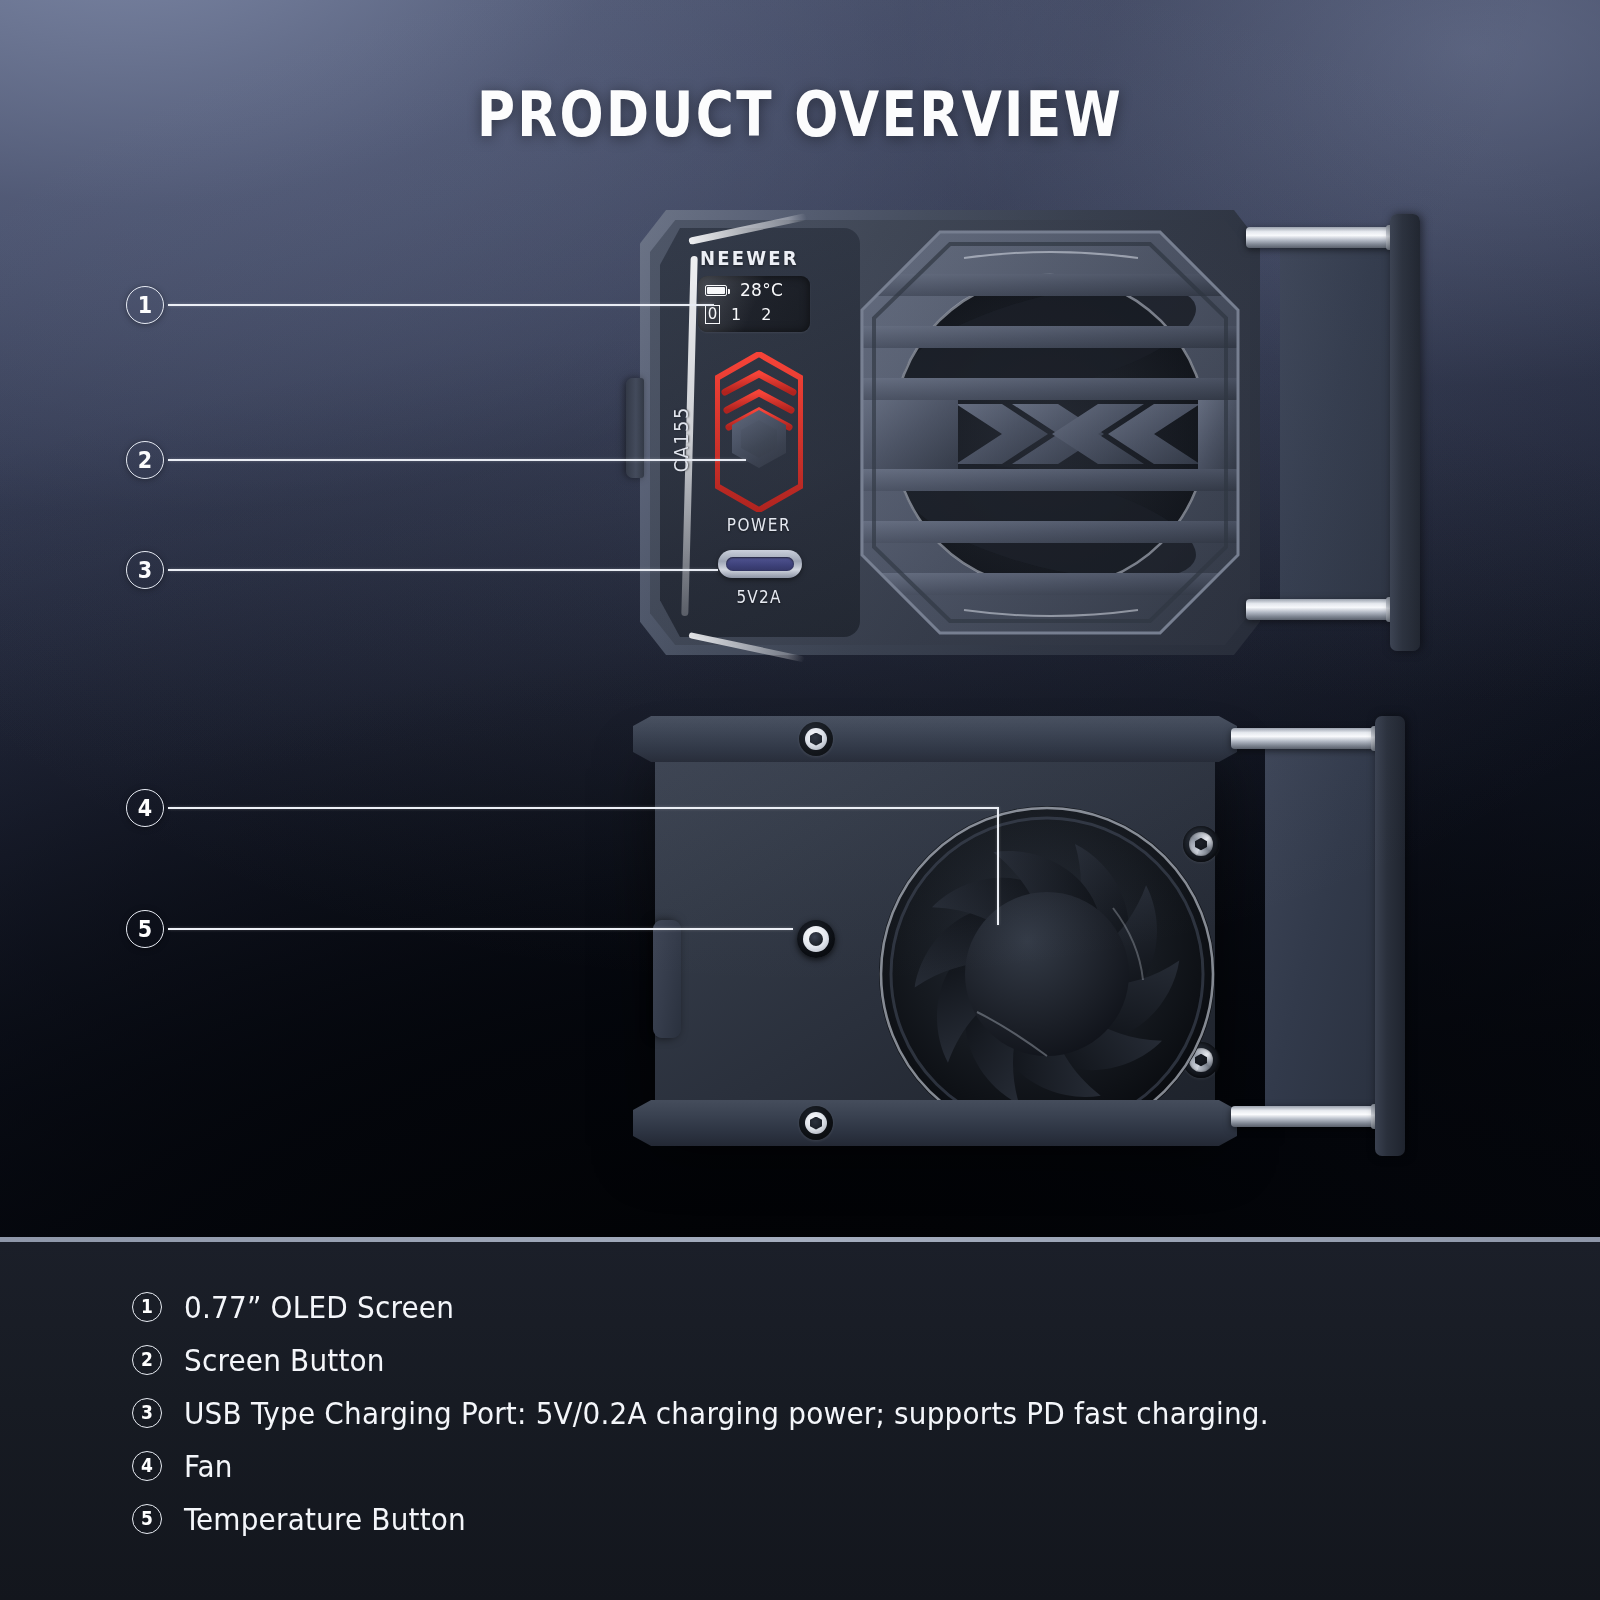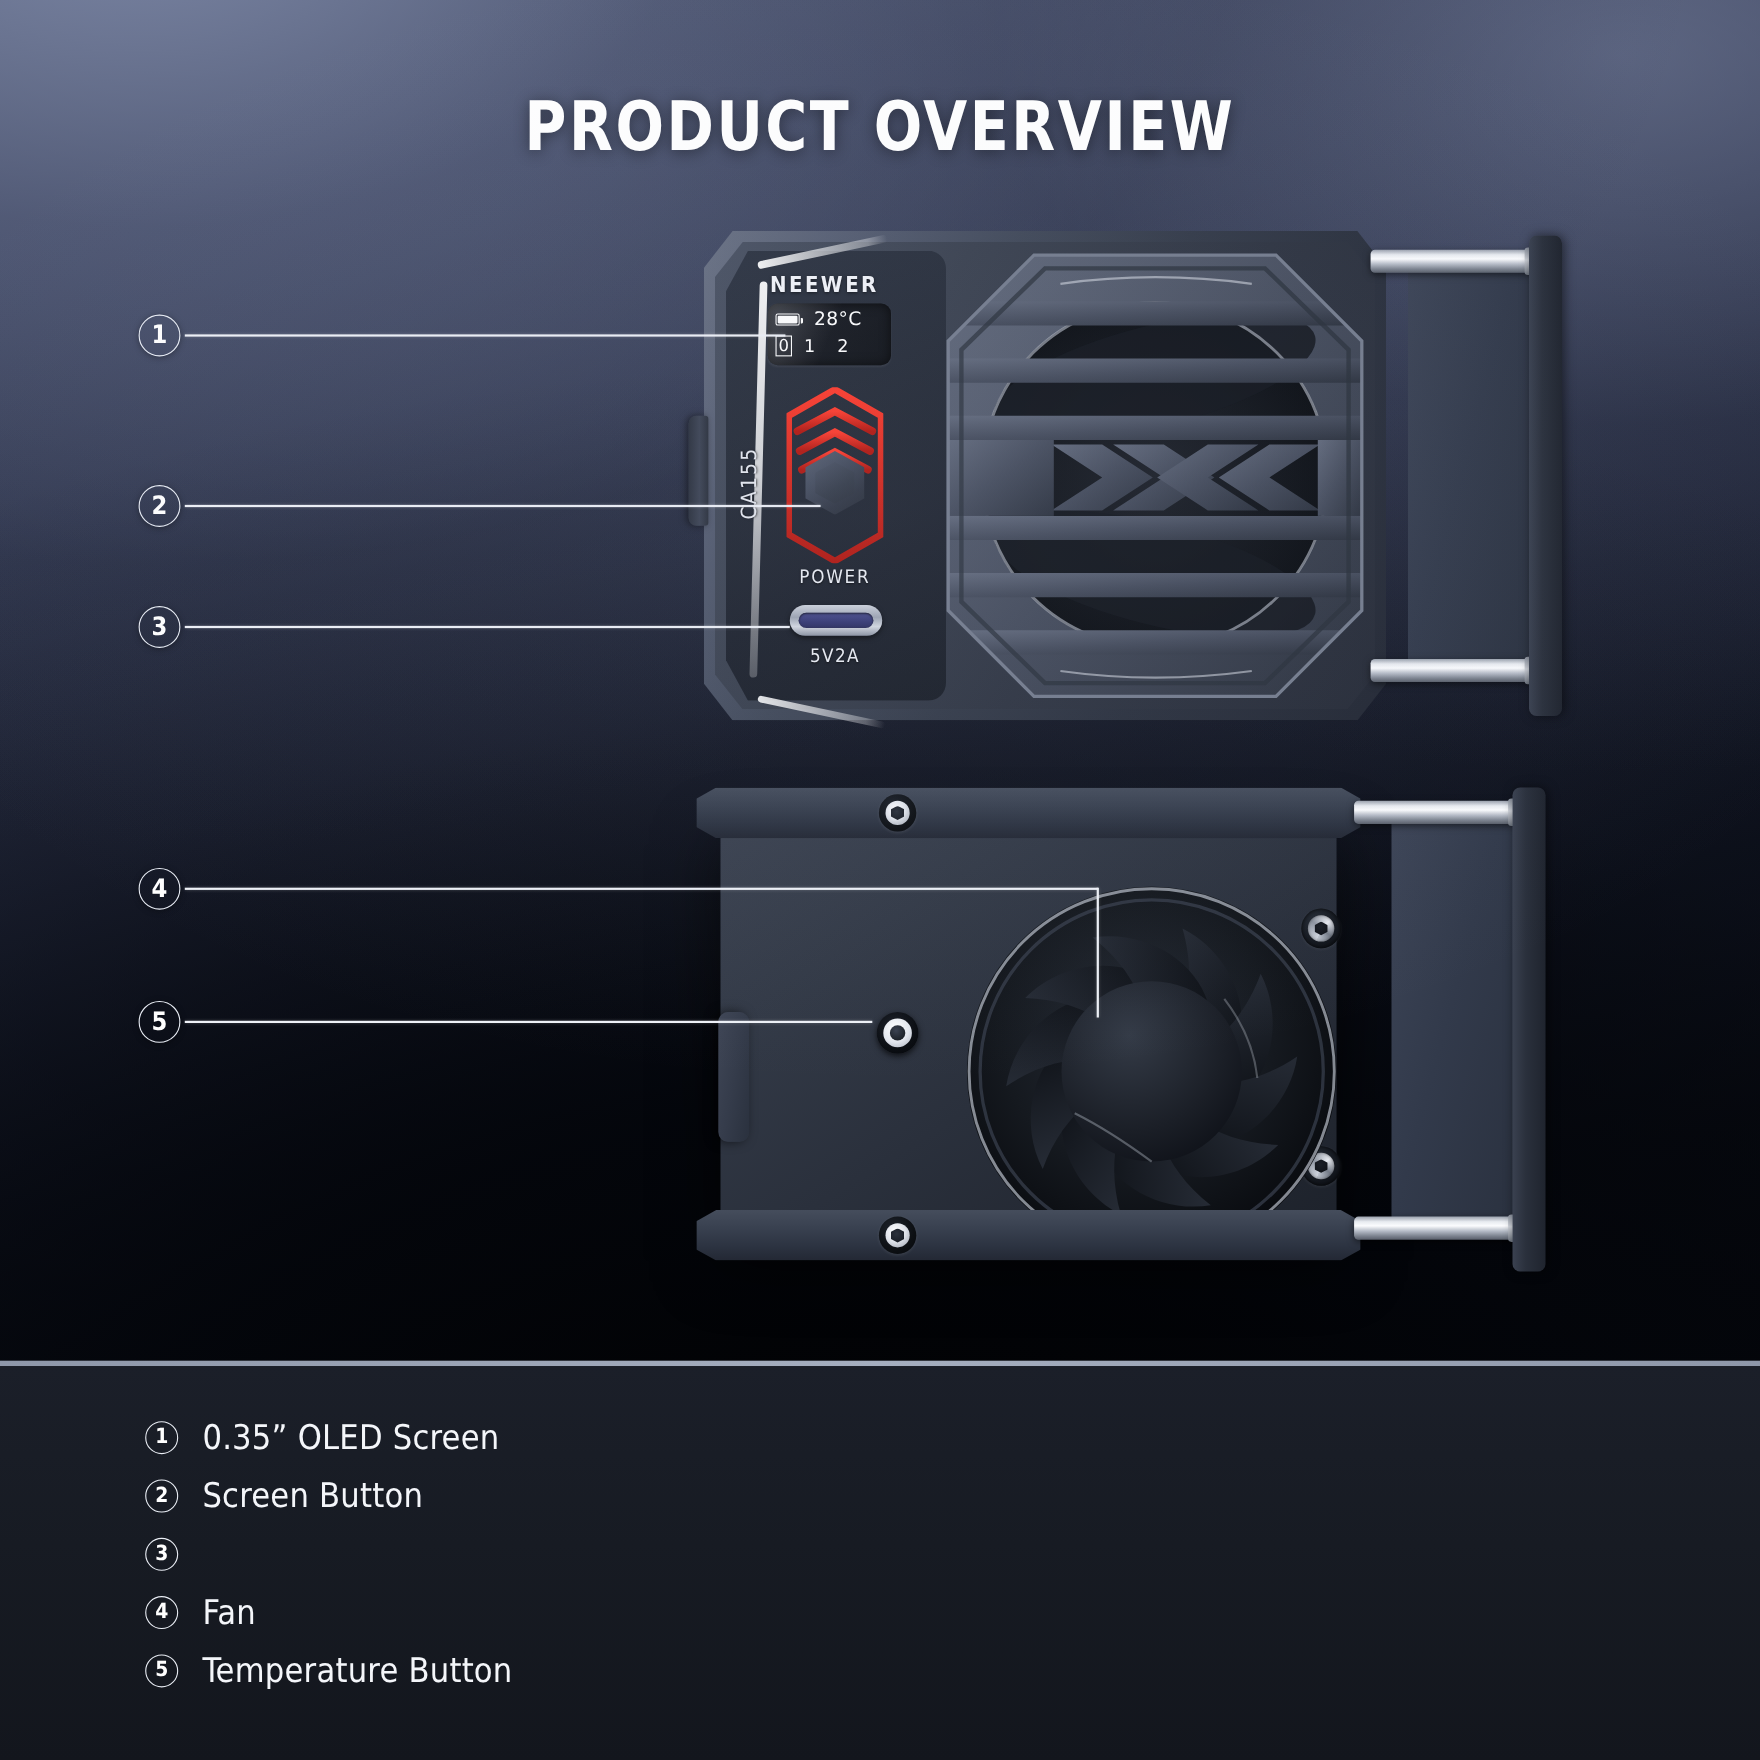--- a/index.html
+++ b/index.html
@@ -568,28 +568,29 @@
 
   <div class="callout-num" style="left:126px; top:910px;">5</div>
   <div class="leader" style="left:168px; top:928px; width:625px;"></div>
 </div>
 
 <div id="divider"></div>
 
 <div id="legend">
   <div class="leg-row">
     <span class="leg-circ">1</span>
-    <span class="leg-text">0.35” OLED Screen</span>
+    <span class="leg-text">0.77” OLED Screen</span>
   </div>
   <div class="leg-row">
     <span class="leg-circ">2</span>
     <span class="leg-text">Screen Button</span>
   </div>
   <div class="leg-row">
     <span class="leg-circ">3</span>
+    <span class="leg-text">USB Type Charging Port: 5V/0.2A charging power; supports PD fast charging.</span>
   </div>
   <div class="leg-row">
     <span class="leg-circ">4</span>
     <span class="leg-text">Fan</span>
   </div>
   <div class="leg-row">
     <span class="leg-circ">5</span>
     <span class="leg-text">Temperature Button</span>
   </div>
 </div>

